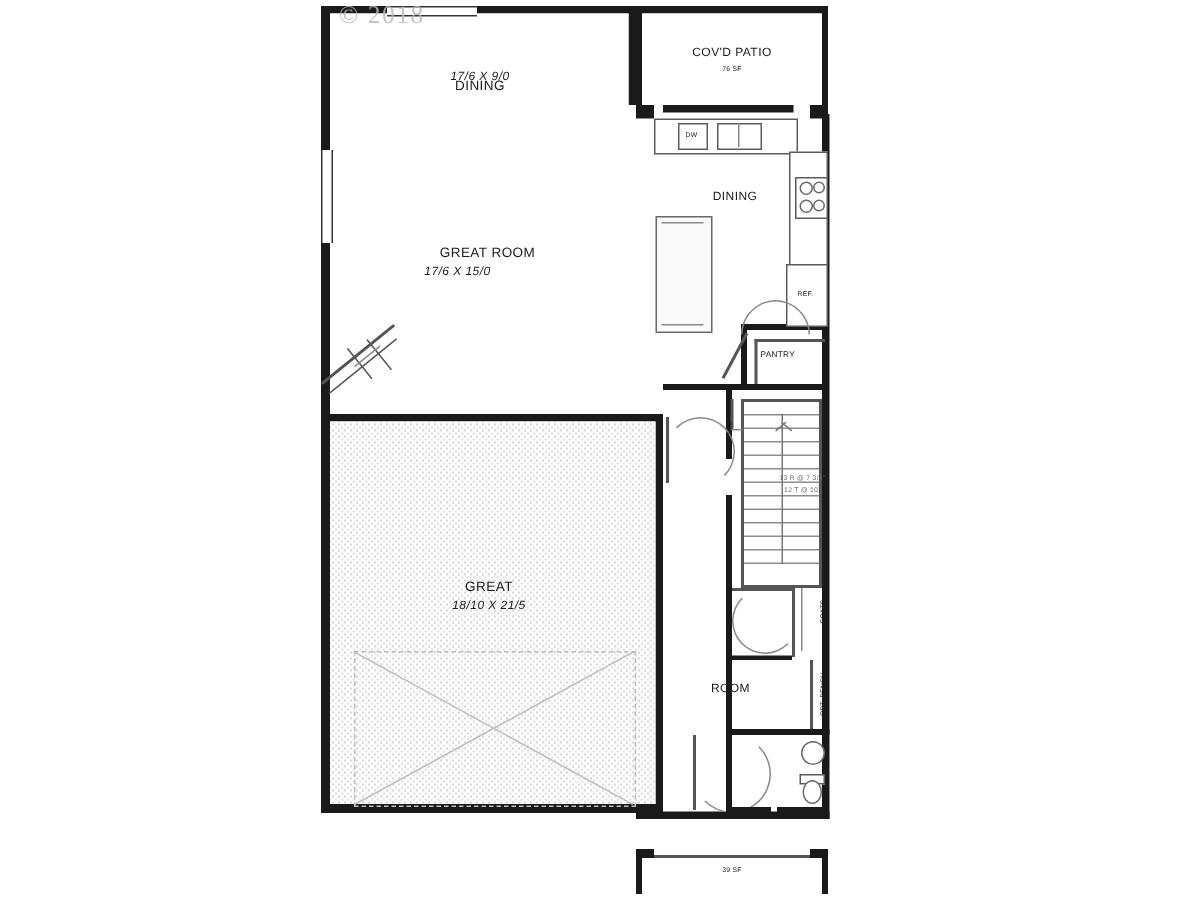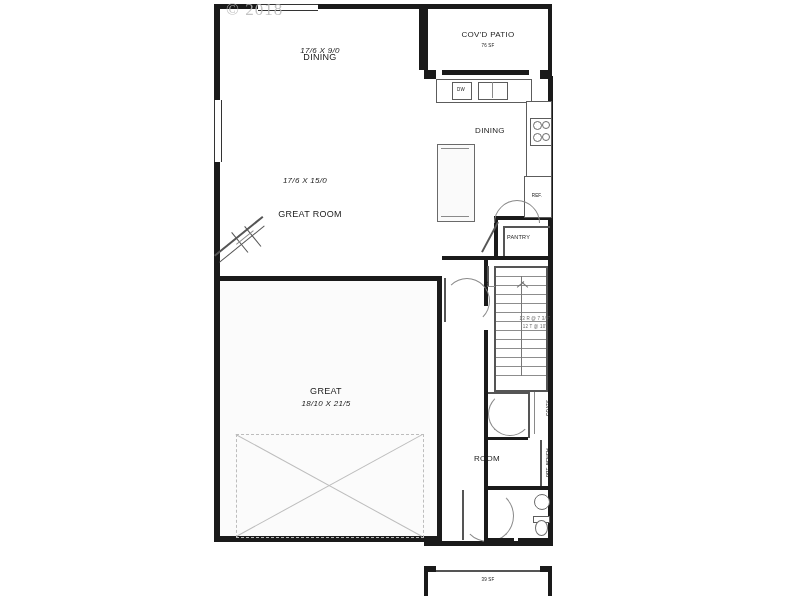--- a/index.html
+++ b/index.html
@@ -236,21 +236,21 @@
   <div class="circle" style="left:535px; top:520px; width:11px; height:14px;"></div>
 
   <div class="thinline" style="left:258px; top:4px; width:60px; height:5px; background:#ffffff; border-top:1px solid #333; border-bottom:1px solid #333;"></div>
   <div class="thinline" style="left:214px; top:100px; width:6px; height:62px; background:#ffffff; border-left:1px solid #333; border-right:1px solid #333;"></div>
   <div class="thinline" style="left:214px; top:330px; width:6px; height:0px;"></div>
   <div class="thinline" style="left:548px; top:100px; width:5px; height:0px;"></div>
 
   <div class="label lbl-room" style="left:280px; top:33px; width:80px;margin-top:19px;">DINING</div>
   <div class="label lbl-dim" style="left:280px; top:46px; width:80px;">17/6 X 9/0</div>
 
-  <div class="label lbl-room" style="left:260px; top:163px; width:100px;margin-top:46px;">GREAT ROOM</div>
+  <div class="label lbl-room" style="left:275px; top:163px; width:100px;">GREAT ROOM</div>
   <div class="label lbl-dim" style="left:255px; top:176px; width:100px;">17/6 X 15/0</div>
 
   <div class="label lbl-room" style="left:281px; top:386px; width:90px;">GREAT</div>
   <div class="label lbl-dim" style="left:281px; top:399px; width:90px;">18/10 X 21/5</div>
 
   <div class="label lbl-room" style="left:440px; top:30px; width:96px; font-size:8px;">COV'D PATIO</div>
   <div class="label lbl-xs" style="left:440px; top:43px; width:96px;">76 SF</div>
 
   <div class="label lbl-room" style="left:455px; top:126px; width:70px; font-size:8px;">DINING</div>
 

